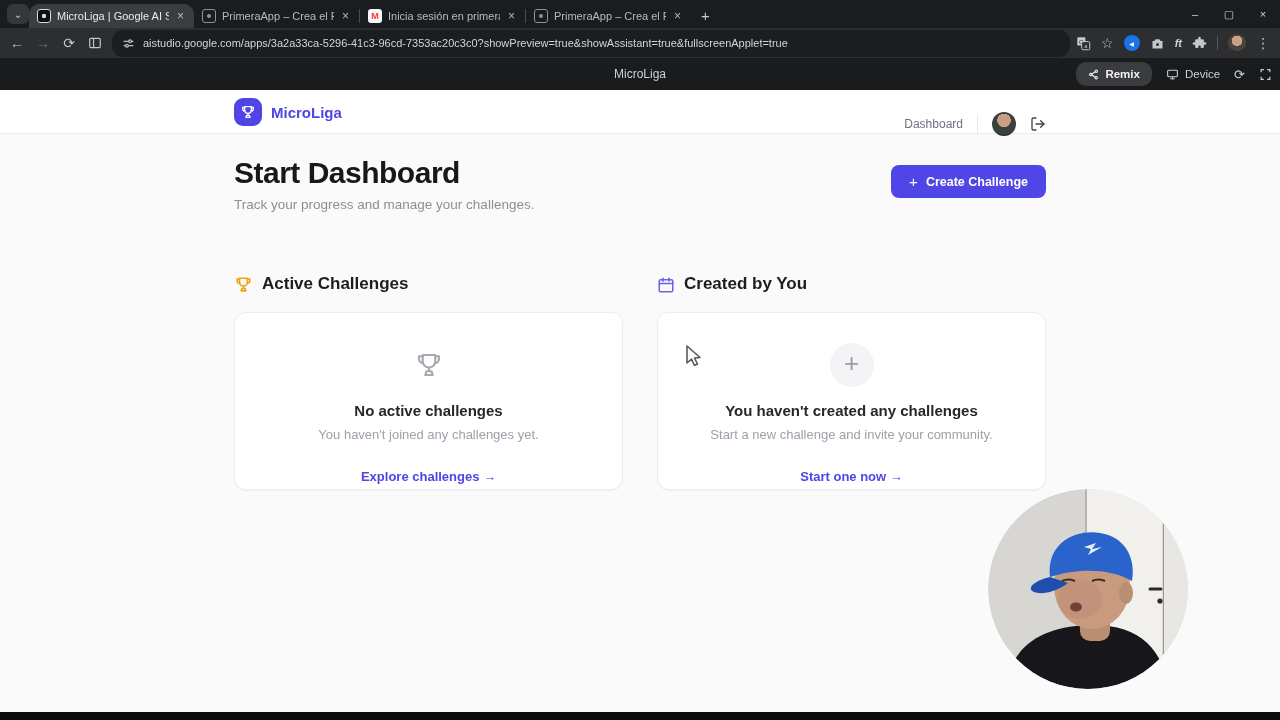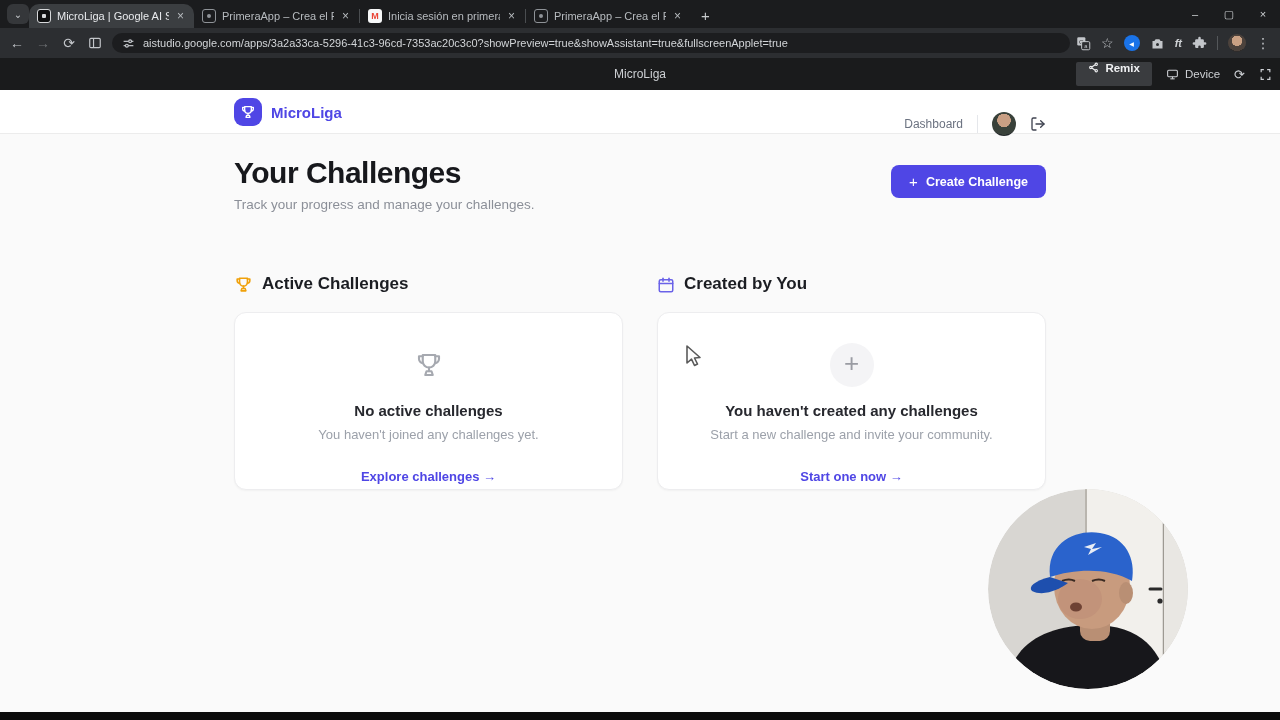--- a/index.html
+++ b/index.html
@@ -29,43 +29,43 @@
   .newtab-btn { color:#c7cacd; font-size:15px; padding:0 10px; margin-top:2px; }
   .win-controls { position:absolute; right:0; top:0; height:28px; display:flex;
     align-items:center; gap:0; }
   .win-btn { width:34px; height:28px; display:flex; align-items:center;
     justify-content:center; color:#cfd2d5; font-size:11px; }
 
   .addressbar { position:absolute; left:0; top:28px; width:1280px; height:30px;
     background:#2c2e31; display:flex; align-items:center; }
   .nav-ic { color:#c3c6ca; font-size:14px; width:26px; text-align:center; }
   .nav-ic.disabled { color:#6d7074; }
-  .omnibox { height:20px; flex:1; margin:0 6px 0 4px; background:#1c1d1f;
+  .omnibox { height:27px; flex:1; margin:0 6px 0 4px; background:#1c1d1f;
     border-radius:11px; display:flex; align-items:center; padding:0 10px;
     color:#d2d5d8; font-size:11px; }
   .omnibox .url { white-space:nowrap; overflow:hidden; margin-left:8px; }
   .ext-zone { display:flex; align-items:center; gap:10px; padding-right:10px; }
   .ext-blue { width:16px; height:16px; border-radius:50%; background:#1a73e8;
     color:#fff; font-size:6px; display:flex; align-items:center; justify-content:center; }
   .ft-badge { color:#cfd2d5; font-size:11px; font-style:italic; font-weight:bold; }
   .chrome-avatar { width:18px; height:18px; border-radius:50%;
     background:radial-gradient(circle at 50% 38%, #caa184 0 36%, #4c423c 37% 70%, #2f2b29 71%); }
   .vsep { width:1px; height:14px; background:#54575a; }
   svg.icon { display:block; }
 
   
   .studio-bar { position:absolute; left:0; top:58px; width:1280px; height:32px;
     background:#1a1b1c; }
   .studio-title { position:absolute; left:0; right:0; top:0; height:32px;
     display:flex; align-items:center; justify-content:center; color:#cdd0d4;
     font-size:12px; }
   .studio-actions { position:absolute; right:8px; top:0; height:32px;
     display:flex; align-items:center; gap:14px; }
-  .remix-btn { display:flex; gap:6px; background:#3a3c3f;
-    border-radius:2px; height:24px; padding:0 12px; color:#f0f1f3;
+  .remix-btn { display:flex; align-items:center; gap:6px; background:#3a3c3f;
+    border-radius:10px; height:24px; padding:0 12px; color:#f0f1f3;
     font-size:11.5px; font-weight:bold; }
   .device-btn { display:flex; align-items:center; gap:6px; color:#cdd0d4; font-size:11.5px; }
   .studio-ic { color:#cdd0d4; font-size:13px; }
 
   
   .app { position:absolute; left:0; top:90px; width:1280px; height:622px;
     background:#fafafa; }
   .app-header { height:44px; background:#fff; border-bottom:1px solid #ececec; }
   .container { width:812px; margin:0 auto; }
   .app-header .container { height:44px; display:flex; align-items:center;
@@ -260,21 +260,21 @@
             <polyline points="16 17 21 12 16 7"></polyline>
               <line x1="21" y1="12" x2="9" y2="12"></line>
           </svg>
         </div>
       </div>
     </div>
 
     <div class="container">
       <div class="page-head">
         <div>
-          <div class="page-title">Your Challenges</div>
+          <div class="page-title">Start Dashboard</div>
           <div class="page-subtitle">Track your progress and manage your challenges.</div>
         </div>
         <button class="create-btn">
           <span class="plus">+</span>
           <span>Create Challenge</span>
         </button>
       </div>
 
       <div class="columns">
 

